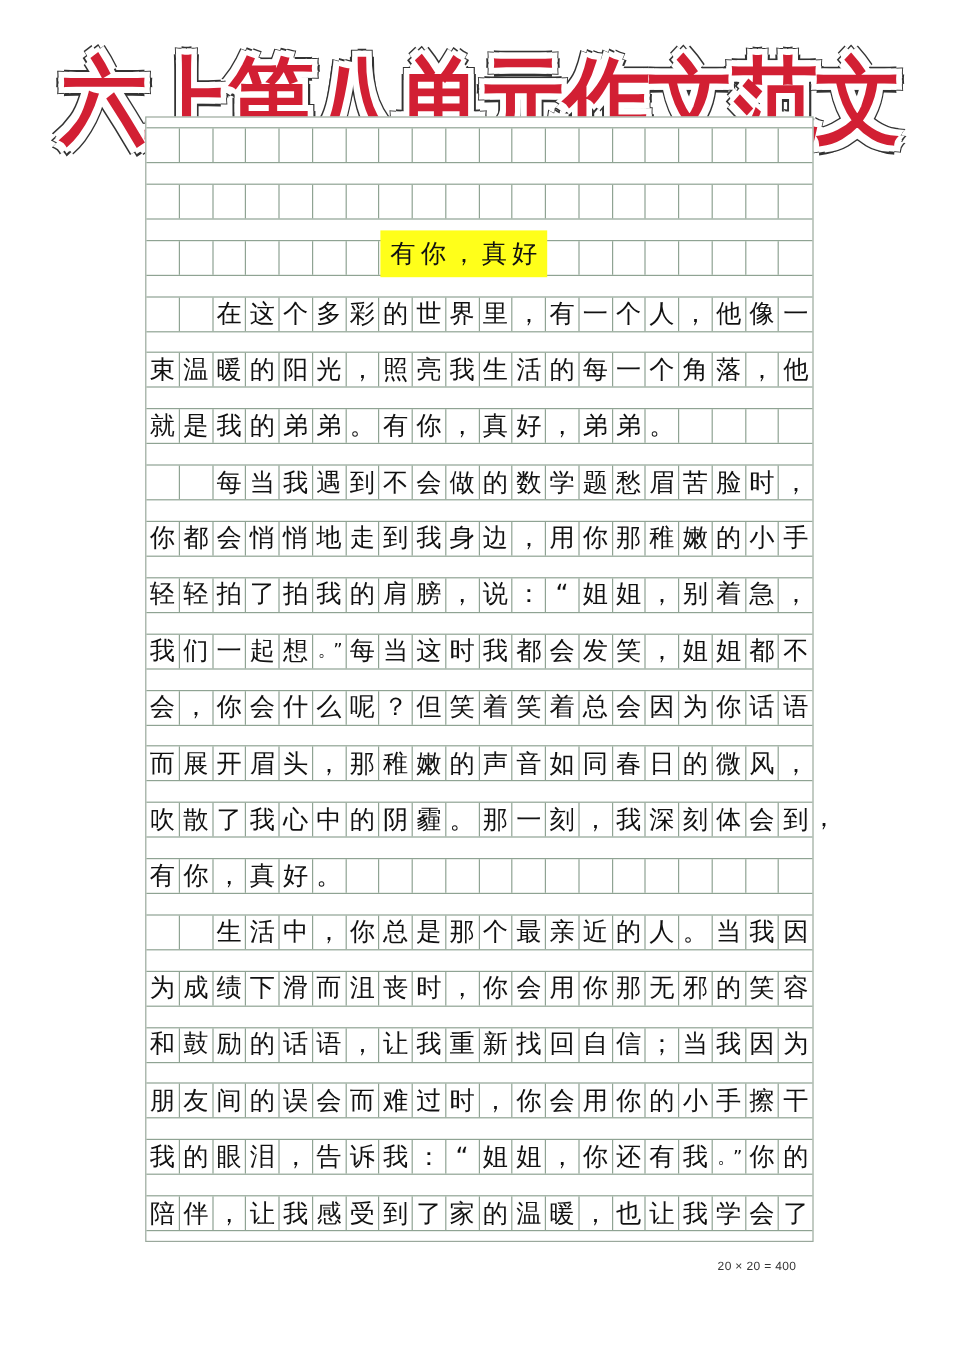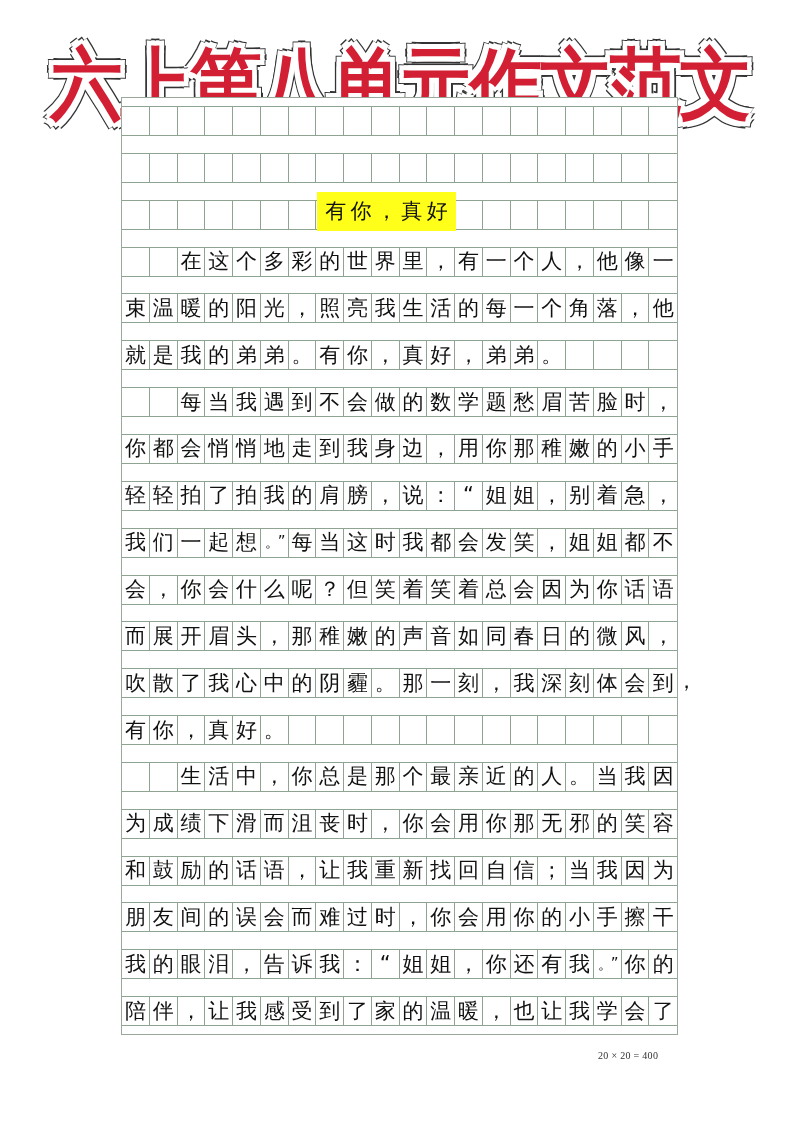--- a/index.html
+++ b/index.html
@@ -63,21 +63,21 @@
         3px 3px 0 #fff, -3px -3px 0 #fff, 3px -3px 0 #fff, -3px 3px 0 #fff,
         5px 0 0 #fff, -5px 0 0 #fff, 0 5px 0 #fff, 0 -5px 0 #fff,
         5px 5px 0 #fff, -5px -5px 0 #fff, 5px -5px 0 #fff, -5px 5px 0 #fff,
         7px 0 0 #333, -7px 0 0 #333, 0 7px 0 #333, 0 -7px 0 #333,
         6px 6px 0 #333, -6px -6px 0 #333, 6px -6px 0 #333, -6px 6px 0 #333;
       transform: scaleX(0.92);
       white-space: nowrap;
     }
     .footer {
       position: absolute; top: 1050px; left: 598px;
-      font-size: 10px; color: #333; font-family: Liberation Serif, serif;
+      font-size: 10px; color: #333; font-family: Liberation Sans, sans-serif;
       letter-spacing: 0.3px;
     }
   </style>
 </head>
 <body>
 
 <div class="banner">
   <span class="banner-text">六上第八单元作文范文</span>
 </div>
 

